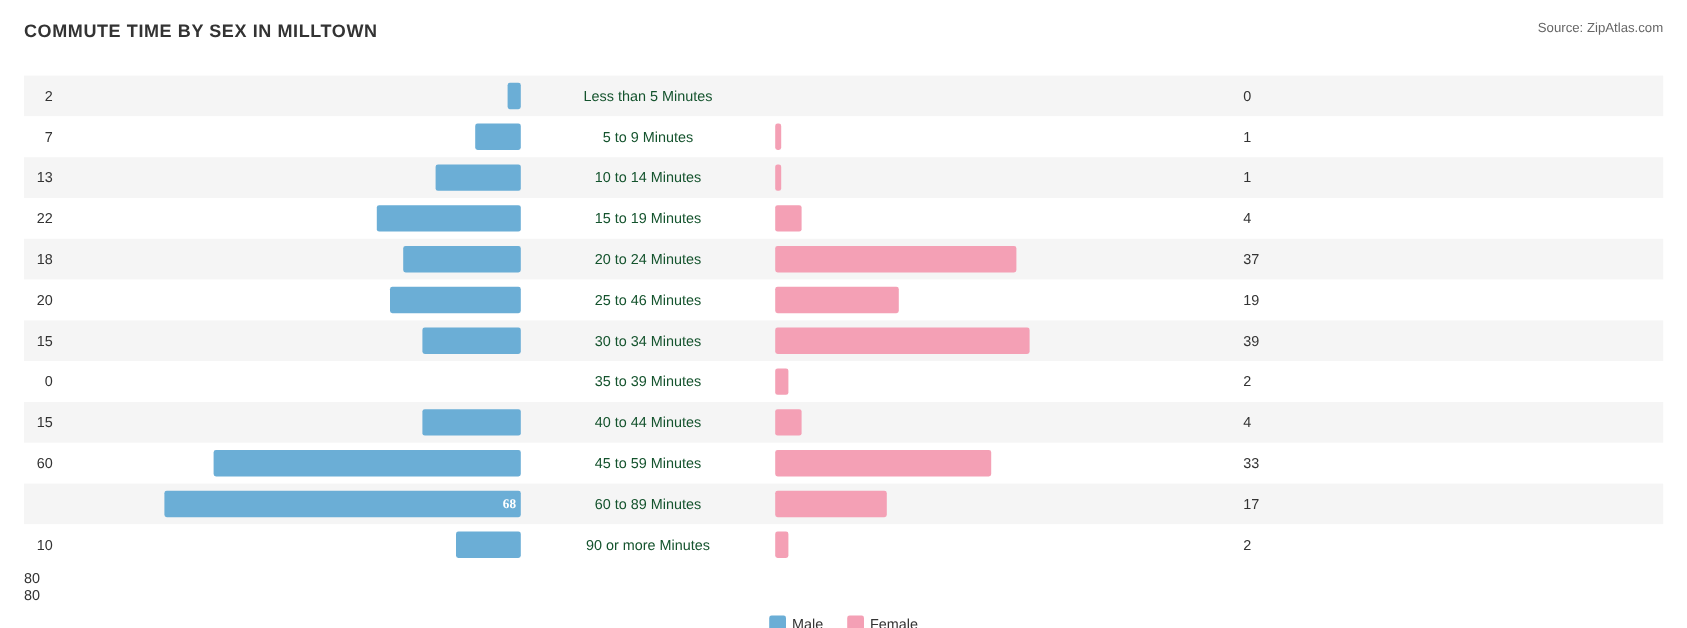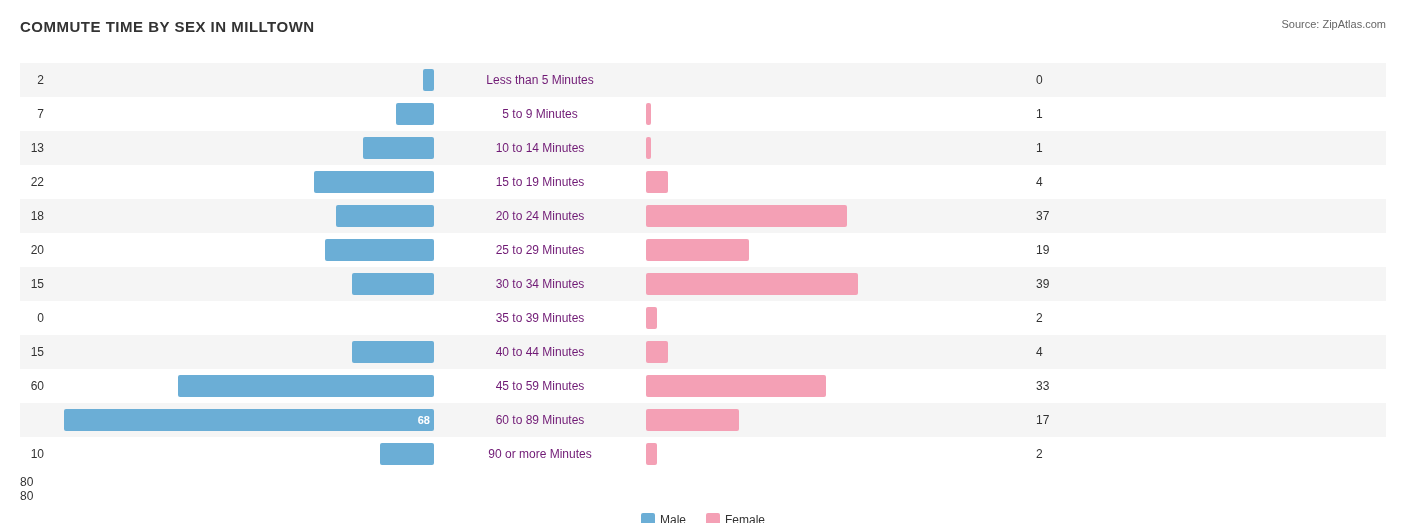--- a/index.html
+++ b/index.html
@@ -82,21 +82,21 @@
     }
     .bar-inner-label {
       color: #fff;
       font-size: 11px;
       font-weight: bold;
     }
     .label-section {
       width: 200px;
       text-align: center;
       font-size: 12px;
-      color: #701a75;
+      color: #14532d;
       flex-shrink: 0;
       padding: 0 4px;
     }
     .right-section {
       display: flex;
       align-items: center;
       width: 420px;
       padding-left: 6px;
       gap: 6px;
       flex-shrink: 0;
@@ -244,21 +244,21 @@
   </div>
       <div class="row">
     <div class="left-section">
       <span class="left-val">20</span>
       <div class="male-bar-wrap">
         <div class="male-bar" style="width:109px;">
           
         </div>
       </div>
     </div>
-    <div class="label-section">25 to 29 Minutes</div>
+    <div class="label-section">25 to 46 Minutes</div>
     <div class="right-section">
       <div class="female-bar-wrap">
         <div class="female-bar" style="width:103px;"></div>
       </div>
       <span class="right-val">19</span>
     </div>
   </div>
       <div class="row">
     <div class="left-section">
       <span class="left-val">15</span>
@@ -324,21 +324,21 @@
       <div class="female-bar-wrap">
         <div class="female-bar" style="width:180px;"></div>
       </div>
       <span class="right-val">33</span>
     </div>
   </div>
       <div class="row">
     <div class="left-section">
 
       <div class="male-bar-wrap">
-        <div class="male-bar has-label" style="width:370px;">
+        <div class="male-bar has-label" style="width:297px;font-family:Liberation Serif, serif;">
           <span class="bar-inner-label">68</span>
         </div>
       </div>
     </div>
     <div class="label-section">60 to 89 Minutes</div>
     <div class="right-section">
       <div class="female-bar-wrap">
         <div class="female-bar" style="width:93px;"></div>
       </div>
       <span class="right-val">17</span>

